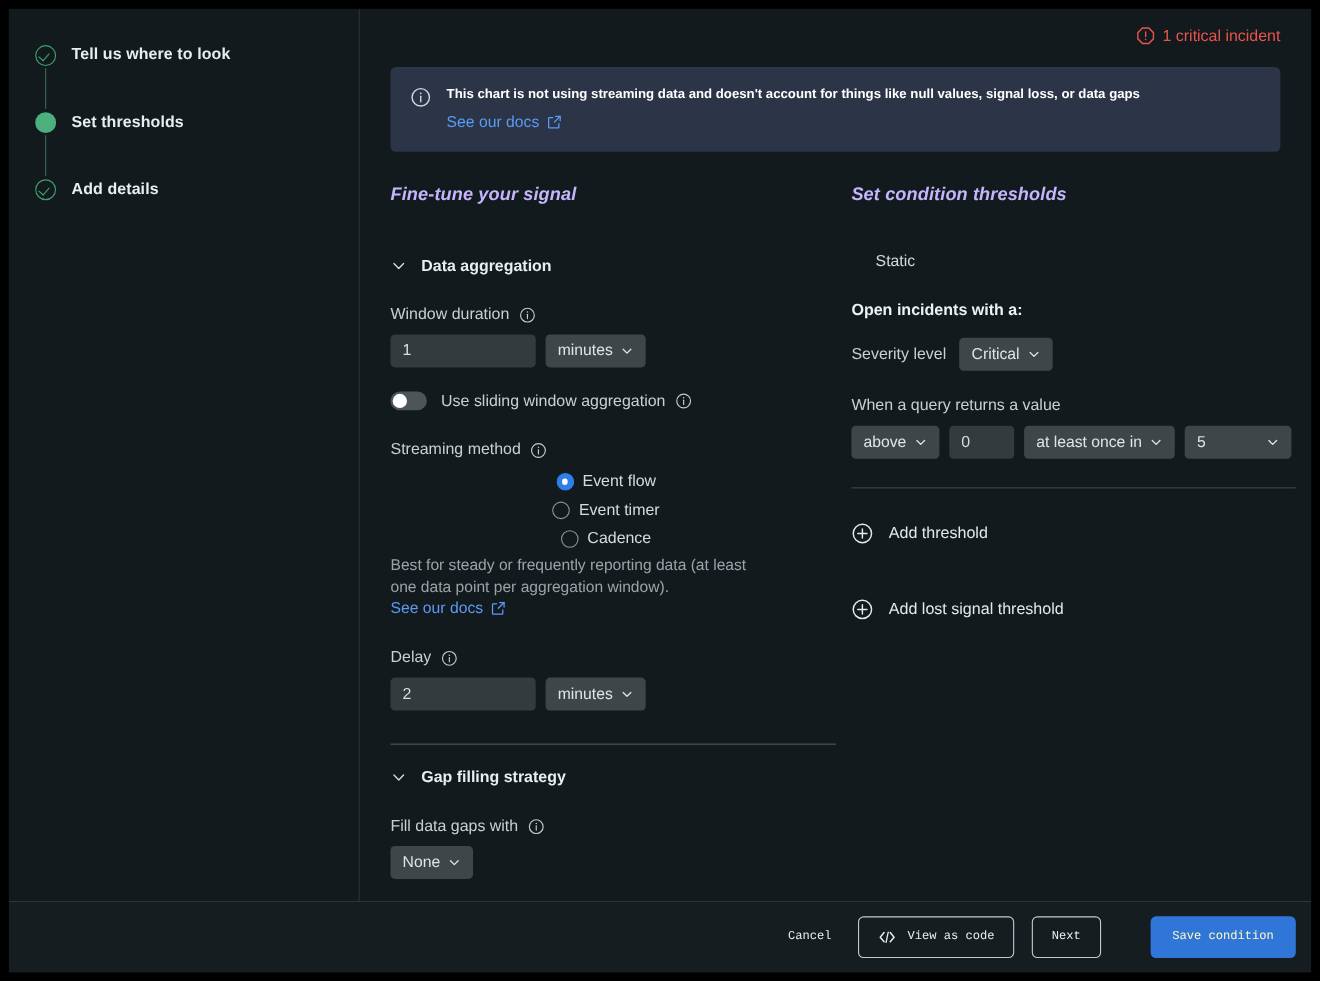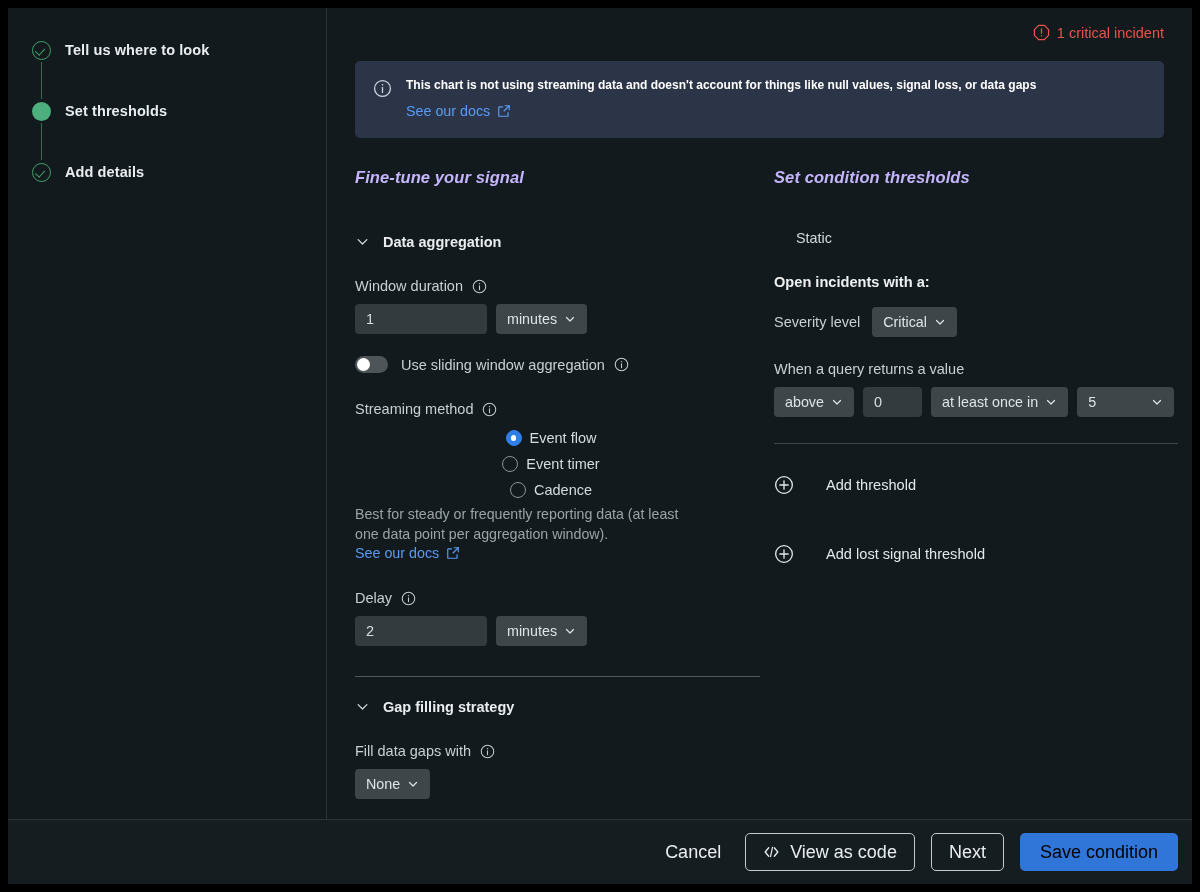--- a/index.html
+++ b/index.html
@@ -318,21 +318,21 @@
     font-weight: 700;
     color: #eef1f2;
   }
   .inline-row { display: flex; align-items: center; gap: 12px; margin-top: 17px; }
   .inline-label { font-size: 14.5px; color: #c8d0d3; }
   .plain-label { font-size: 14.5px; color: #c8d0d3; margin-top: 24px; }
 
   .add-row {
     display: flex;
     align-items: center;
-    gap: 32px;
+    gap: 14px;
     margin-top: 31px;
     cursor: pointer;
   }
   .plus-icon { width: 20px; height: 20px; flex: 0 0 20px; display: block; }
   .add-label { font-size: 14.6px; color: #e3e8ea; }
 
   
   .footer {
     flex: 0 0 65px;
     height: 65px;
@@ -341,35 +341,35 @@
     display: flex;
     align-items: center;
     justify-content: flex-end;
     gap: 16px;
     padding-right: 14px;
   }
 
   .btn {
     height: 38px;
     border-radius: 5px;
-    font-size: 18px;
-    font-family: Liberation Sans, sans-serif;
+    font-size: 11px;
+    font-family: Liberation Mono, monospace;
     display: inline-flex;
     align-items: center;
     justify-content: center;
     gap: 10px;
     cursor: pointer;
     border: none;
     background: transparent;
     color: #e9edef;
     padding: 0 17px;
   }
   .btn-ghost { padding: 0 8px; }
   .btn-outline { border: 1px solid #c3cace; }
-  .btn-primary { background: #3076d9; color: #000000; padding: 0 20px; }
+  .btn-primary { background: #3076d9; color: #fef9c3; padding: 0 20px; margin-left: 29px; }
   .code-icon { width: 17px; height: 14px; display: block; }
 </style>
 </head>
 <body>
 
 <div class="app">
   <div class="panel">
 
     <div class="body-row">
 

